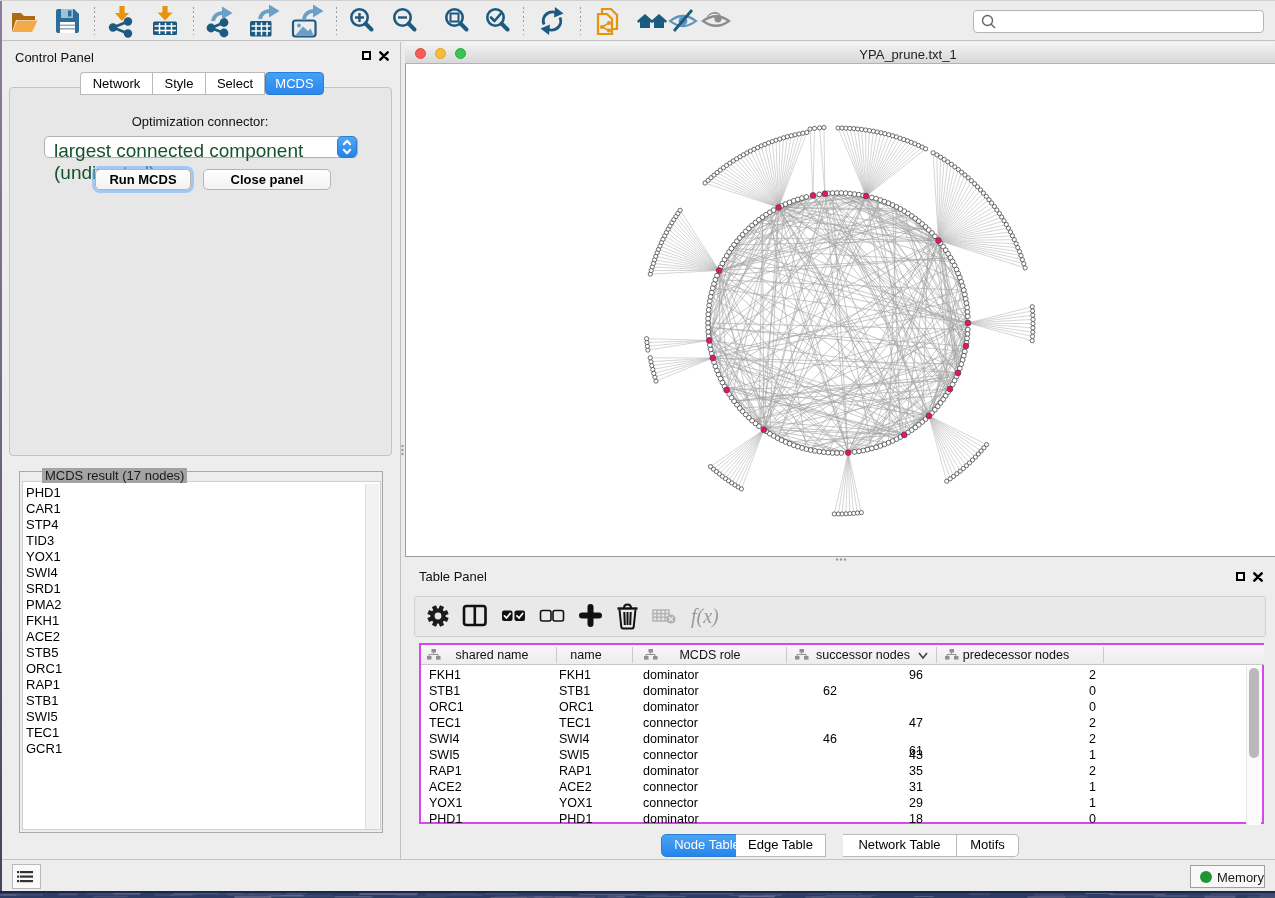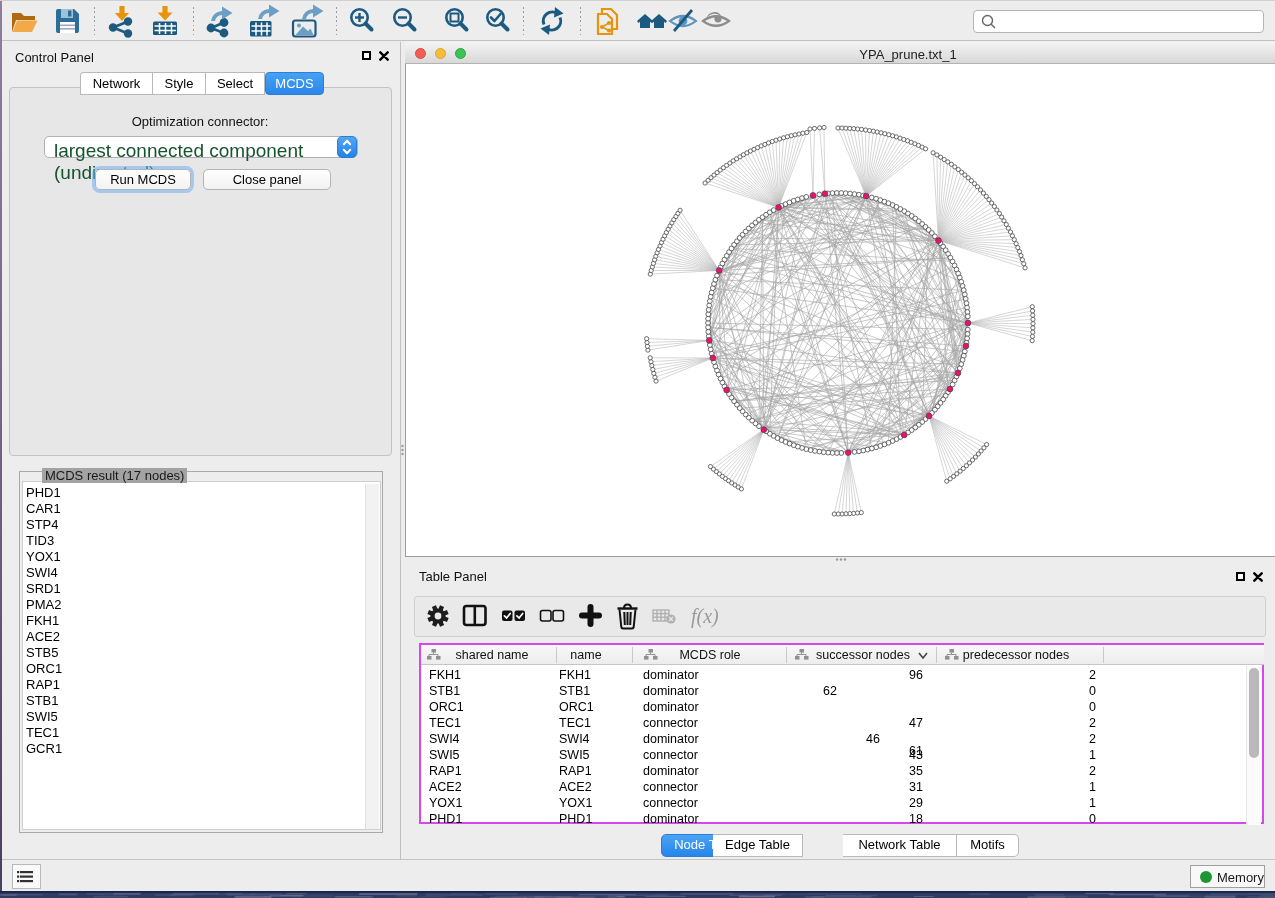--- a/index.html
+++ b/index.html
@@ -21,21 +21,21 @@
 #cp-title { left:15px; top:50px; font-size:13px; color:#111; }
 .winbtn-sq { width:9px; height:9px; border:2px solid #000; background:#fff; }
 #cp { left:2px; top:42px; width:399px; height:817px; border-right:1px solid #c0c0c0; background:#ededed; }
 .tab { position:absolute; top:72px; height:23px; background:#fff; border:1px solid #b9b9b9; border-right:none; text-align:center; font-size:13px; line-height:22px; color:#000; z-index:3; }
 .tab.sel { background:#318ced; background:linear-gradient(180deg,#47a1f3,#2a86ec); color:#fff; border:1px solid #2a7fd4; border-radius:4px; z-index:4; }
 #tabpanel { left:9px; top:87px; width:383px; height:369px; background:#e7e7e7; border:1px solid #c3c3c3; border-radius:4px; z-index:2; }
 #optlabel { left:0px; top:114px; width:400px; text-align:center; font-size:13px; color:#111; z-index:5;}
 #dropdown { left:44px; top:136px; width:314px; height:22px; background:#fff; border:1px solid #b0b0b0; border-radius:5px; z-index:5; }
 #dropdown .txt { position:absolute; left:9px; top:3px; font-size:19px; color:#14532d; }
 #dropdown .step { position:absolute; right:0px; top:-1px; width:20px; height:22px; background:linear-gradient(180deg,#51a7f5,#2382e9); border-radius:5px; border:1px solid #2a7fd4; }
-.btn { position:absolute; height:21px; background:linear-gradient(180deg,#ffffff,#f2f2f2); border:1px solid #b4b4b4; border-radius:5px; font-size:13px; text-align:center; color:#000; z-index:5; }
+.btn { position:absolute; height:21px; background:linear-gradient(180deg,#ffffff,#f2f2f2); border:1px solid #b4b4b4; border-radius:5px; font-size:13px; text-align:center; color:#000; z-index:5;font-weight:bold; }
 #runbtn { left:95px; top:169px; width:96px; line-height:19px; box-shadow:0 0 0 3px rgba(110,175,245,0.55); }
 #closebtn { left:203px; top:169px; width:128px; line-height:19px; }
 #fieldset { left:19px; top:471px; width:364px; height:362px; border:1px solid #a9a9a9; z-index:2; }
 #fslabel { left:42px; top:468px; background:#a3a3a3; padding:0 3px; font-size:13px; z-index:4; }
 #listbox { left:22px; top:481px; width:359px; height:349px; background:#fff; border:1px solid #cfcfcf; z-index:3; }
 #listbox .lane { position:absolute; right:1px; top:2px; width:14px; height:345px; background:#f2f2f2; border-left:1px solid #e0e0e0; }
 #listitems { position:absolute; left:3px; top:3px; font-size:13px; line-height:16px; color:#000; }
 
 
 #netframe { left:405px; top:42px; width:870px; height:515px; border:1px solid #9c9c9c; border-right:none; background:#fff; }
@@ -1177,21 +1177,21 @@
       <div class="cell" style="left:402px;top:55px;width:100px;text-align:right;margin-top:44px;">61</div>
       <div class="cell" style="left:575px;top:55px;width:100px;text-align:right;">0</div>
       <div class="cell" style="left:8px;top:71px;">TEC1</div>
       <div class="cell" style="left:138px;top:71px;">TEC1</div>
       <div class="cell" style="left:222px;top:71px;">connector</div>
       <div class="cell" style="left:402px;top:71px;width:100px;text-align:right;">47</div>
       <div class="cell" style="left:575px;top:71px;width:100px;text-align:right;">2</div>
       <div class="cell" style="left:8px;top:87px;">SWI4</div>
       <div class="cell" style="left:138px;top:87px;">SWI4</div>
       <div class="cell" style="left:222px;top:87px;">dominator</div>
-      <div class="cell" style="left:402px;top:87px;width:100px;text-align:center;">46</div>
+      <div class="cell" style="left:402px;top:87px;width:100px;text-align:left;">46</div>
       <div class="cell" style="left:575px;top:87px;width:100px;text-align:right;">2</div>
       <div class="cell" style="left:8px;top:103px;">SWI5</div>
       <div class="cell" style="left:138px;top:103px;">SWI5</div>
       <div class="cell" style="left:222px;top:103px;">connector</div>
       <div class="cell" style="left:402px;top:103px;width:100px;text-align:right;">43</div>
       <div class="cell" style="left:575px;top:103px;width:100px;text-align:right;">1</div>
       <div class="cell" style="left:8px;top:119px;">RAP1</div>
       <div class="cell" style="left:138px;top:119px;">RAP1</div>
       <div class="cell" style="left:222px;top:119px;">dominator</div>
       <div class="cell" style="left:402px;top:119px;width:100px;text-align:right;">35</div>
@@ -1211,21 +1211,21 @@
       <div class="cell" style="left:222px;top:167px;">dominator</div>
       <div class="cell" style="left:402px;top:167px;width:100px;text-align:right;">18</div>
       <div class="cell" style="left:575px;top:167px;width:100px;text-align:right;">0</div>
     </div>
   <div id="vscroll">
       <div id="vthumb"></div>
     </div>
 </div>
 
 <div class="seg first sel" style="left:661px; width:92px;">Node Table</div>
-<div class="seg" style="left:713px; width:90px;">Edge Table</div>
+<div class="seg" style="left:736px; width:90px;">Edge Table</div>
 <div class="seg" style="left:843px; width:114px;">Network Table</div>
 <div class="seg last" style="left:957px; width:62px;">Motifs</div>
 
 <svg class="abs" style="left:835px;top:557px" width="12" height="5">
     <circle cx="2" cy="2.5" r="1.2" fill="#9a9a9a"></circle>
     <circle cx="6" cy="2.5" r="1.2" fill="#9a9a9a"></circle>
     <circle cx="10" cy="2.5" r="1.2" fill="#9a9a9a"></circle>
   </svg>
 <svg class="abs" style="left:400px;top:444px" width="5" height="14">
     <circle cx="2.5" cy="2" r="1.2" fill="#9a9a9a"></circle>

